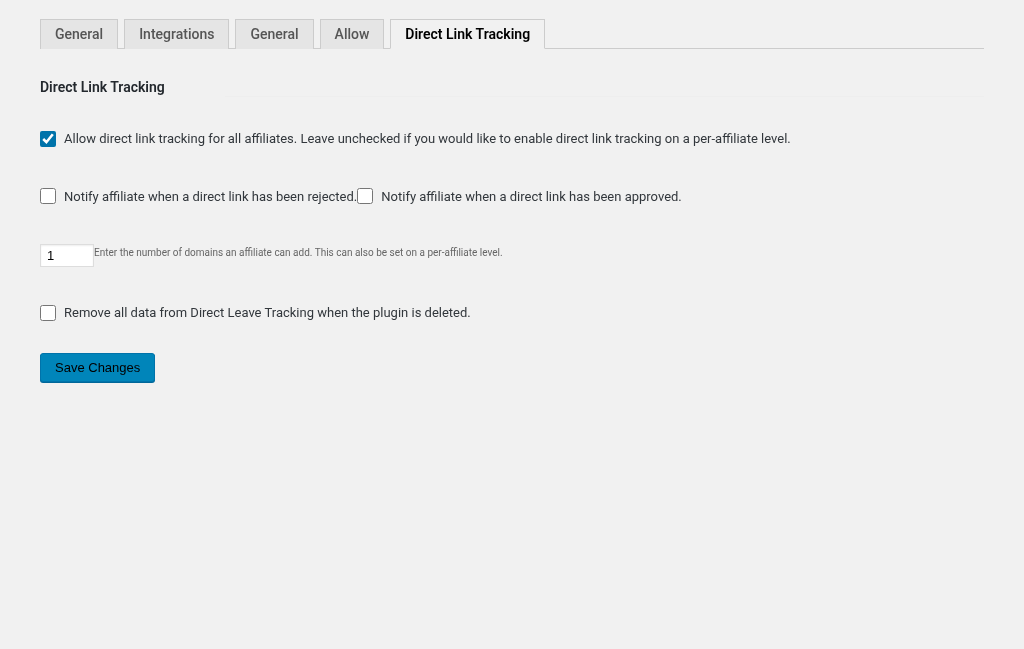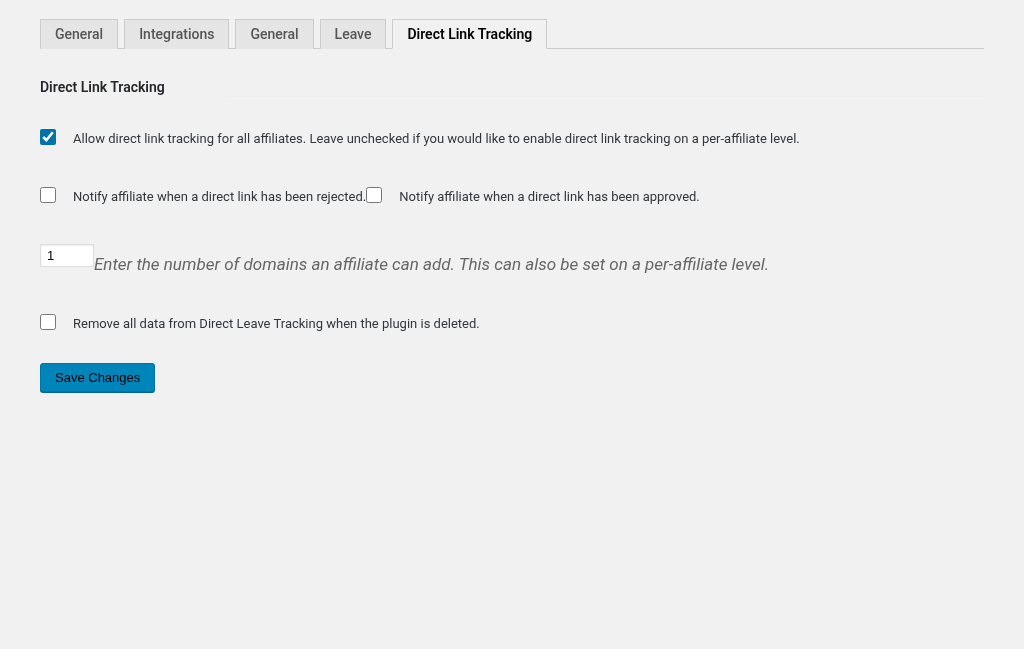--- a/index.html
+++ b/index.html
@@ -60,36 +60,35 @@
       margin-top: 28px;
     }
     .form-row {
       display: flex;
       padding: 0 0 36px 0;
       align-items: flex-start;
     }
     .form-row.tight { padding-bottom: 28px; }
     .checkbox-line {
       display: flex;
-      align-items: flex-start;
-      gap: 17px;
+      align-items: center;
+      gap: 8px;
       line-height: 1.5;
       margin-bottom: 2px;
     }
     input[type=checkbox] {
       width: 16px;
       height: 16px;
       cursor: pointer;
       accent-color: #0073aa;
     }
     .desc {
       color: #666;
-      font-style: italic;
-      font-size: 17px;
-      margin-top: 8px;
+      font-size: 10px;
+      margin-top: 1px;
       line-height: 1.5;
     }
     input[type=number] {
       width: 54px;
       padding: 3px 2px 3px 6px;
       border: 1px solid #ddd;
       background: #fff;
       font-size: 13px;
       box-shadow: inset 0 1px 2px rgba(0,0,0,.07);
     }
@@ -118,21 +117,21 @@
   </style>
 </head>
 <body>
 
 
 
 <div class="nav-tab-wrapper">
   <a class="nav-tab">General</a>
   <a class="nav-tab">Integrations</a>
   <a class="nav-tab">General</a>
-  <a class="nav-tab">Leave</a>
+  <a class="nav-tab">Allow</a>
   <a class="nav-tab nav-tab-active">Direct Link Tracking</a>
 </div>
 
 <div class="heading-row">
   <div class="section-heading">Direct Link Tracking</div>
   <div class="hr-line"></div>
 </div>
 
 <div class="form-table">
 

